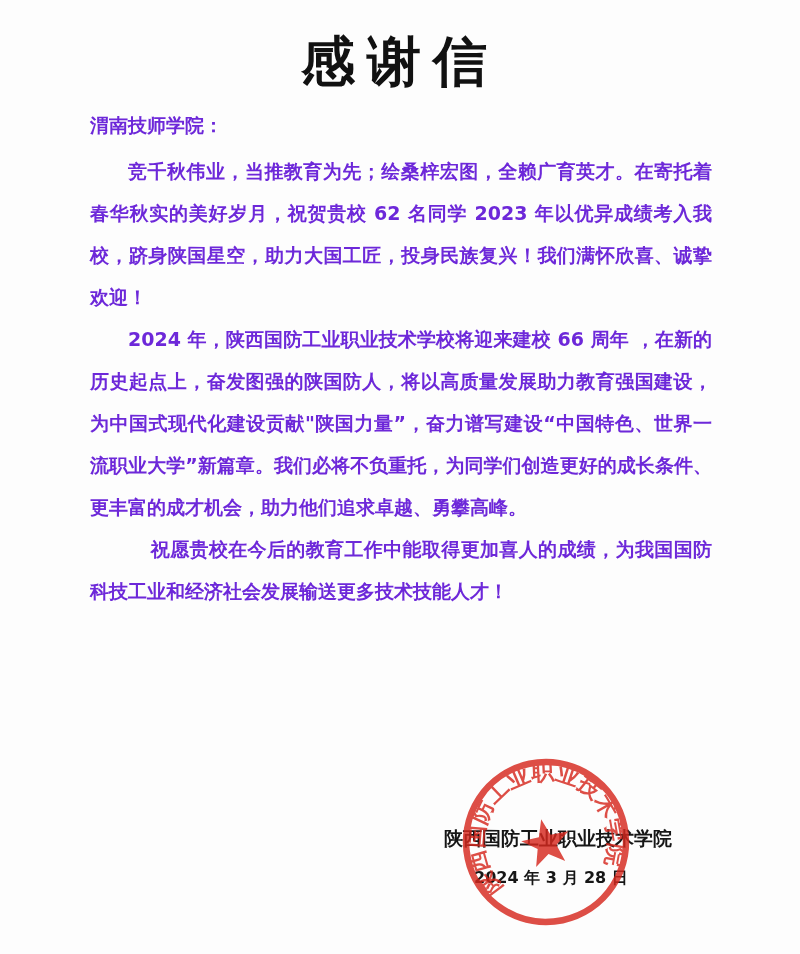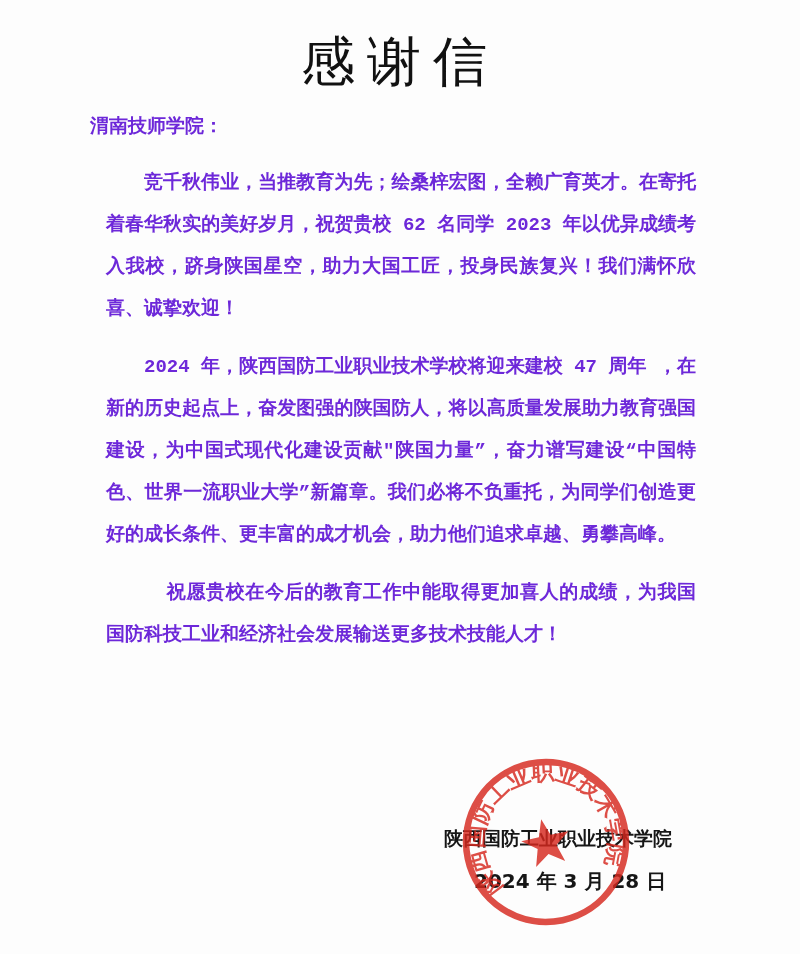--- a/index.html
+++ b/index.html
@@ -18,61 +18,60 @@
   }
   .title {
     margin: 0;
     position: absolute;
     top: 26px;
     left: 0;
     width: 100%;
     text-align: center;
     font-family: "DejaVu Serif", "Liberation Serif", serif;
     font-size: 54px;
-    font-weight: 400;
+    font-weight: 700;
     letter-spacing: 12px;
     color: #111111;
   }
   .letter-body {
     position: absolute;
     left: 90px;
     top: 104px;
     width: 622px;
     font-size: 19px;
     font-weight: 600;
     line-height: 42px;
     text-align: justify;
     color: #6d28d9;
   }
   .salutation {
     margin: 0 0 4px 0;
     font-weight: 700;
   }
   .para {
-    margin: 16px;
+    margin: 0;
     text-indent: 2em;
-    font-family: Liberation Mono, monospace;
   }
   .para-wish {
     text-indent: 3.2em;
   }
   .signature {
     position: absolute;
     top: 826px;
     left: 444px;
     font-size: 19px;
     font-weight: 700;
     color: #161616;
     z-index: 1;
   }
   .date {
     position: absolute;
     top: 868px;
     left: 474px;
-    font-size: 20px;
+    font-size: 16px;
     font-weight: 700;
     color: #161616;
     z-index: 1;
   }
   .seal {
     position: absolute;
     left: 460px;
     top: 756px;
     width: 172px;
     height: 172px;
@@ -98,21 +97,21 @@
 </head>
 <body>
 
 <div class="page">
 
   <h1 class="title">感谢信</h1>
 
   <div class="letter-body">
     <div class="salutation">渭南技师学院：</div>
     <p class="para">竞千秋伟业，当推教育为先；绘桑梓宏图，全赖广育英才。在寄托着春华秋实的美好岁月，祝贺贵校 62 名同学 2023 年以优异成绩考入我校，跻身陕国星空，助力大国工匠，投身民族复兴！我们满怀欣喜、诚挚欢迎！</p>
-    <p class="para">2024 年，陕西国防工业职业技术学校将迎来建校 47 周年  ，在新的历史起点上，奋发图强的陕国防人，将以高质量发展助力教育强国建设，为中国式现代化建设贡献"陕国力量”，奋力谱写建设“中国特色、世界一流职业大学”新篇章。我们必将不负重托，为同学们创造更好的成长条件、更丰富的成才机会，助力他们追求卓越、勇攀高峰。</p>
+    <p class="para">2024 年，陕西国防工业职业技术学校将迎来建校 66 周年  ，在新的历史起点上，奋发图强的陕国防人，将以高质量发展助力教育强国建设，为中国式现代化建设贡献"陕国力量”，奋力谱写建设“中国特色、世界一流职业大学”新篇章。我们必将不负重托，为同学们创造更好的成长条件、更丰富的成才机会，助力他们追求卓越、勇攀高峰。</p>
     <p class="para para-wish">祝愿贵校在今后的教育工作中能取得更加喜人的成绩，为我国国防科技工业和经济社会发展输送更多技术技能人才！</p>
   </div>
 
   <div class="signature">陕西国防工业职业技术学院</div>
 
   <div class="date">2024 年 3 月 28 日</div>
 
   <svg class="seal" viewBox="0 0 170 170" aria-hidden="true">
     <circle class="seal-ring" cx="85" cy="85" r="79"></circle>
     <polygon class="seal-star" points="85,62 90.9,78.9 108.8,79.3 94.5,90.1 99.7,107.2 85,97 70.3,107.2 75.5,90.1 61.2,79.3 79.1,78.9"></polygon>

